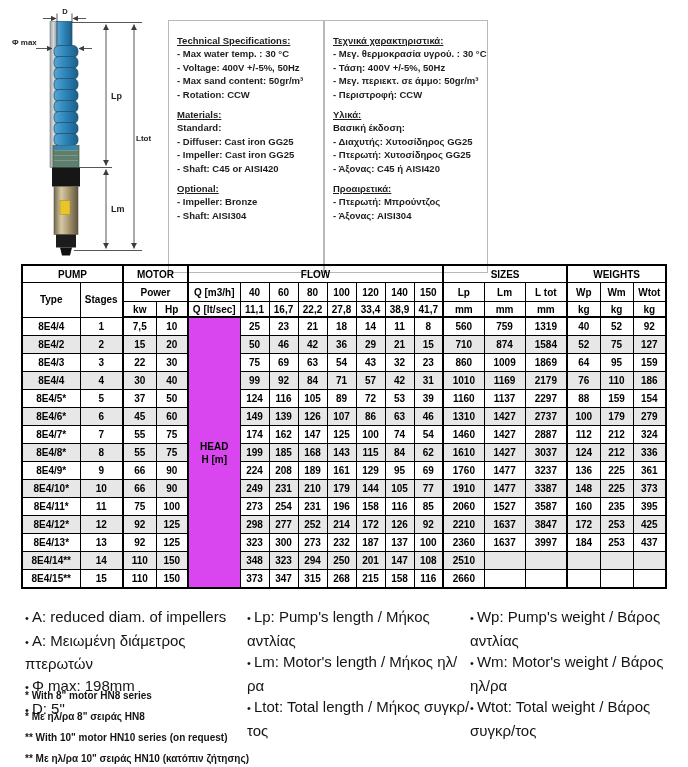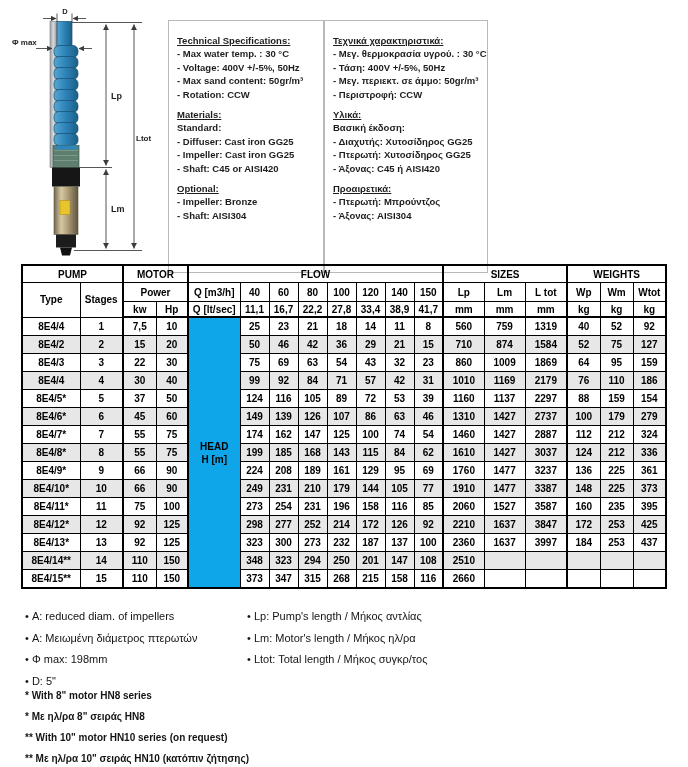--- a/index.html
+++ b/index.html
@@ -32,24 +32,24 @@
   }
   .pump-table th, .pump-table td {
     border:1px solid #000; padding:0; white-space:nowrap; overflow:hidden;
   }
   .pump-table thead tr:nth-child(1) th { height:16px; }
   .pump-table thead tr:nth-child(2) th { height:18px; }
   .pump-table thead tr:nth-child(3) th { height:14px; border-bottom:2px solid #000; }
   .pump-table tbody td { height:17px; }
   .pump-table .sep-l { border-left:2px solid #000; }
   .pump-table tbody tr.alt td { background:#e7e7e7; }
-  .pump-table td.head-cell { background:#0ea5e9; font-weight:bold; line-height:13px; vertical-align:middle; }
+  .pump-table td.head-cell { background:#d946ef; font-weight:bold; line-height:13px; vertical-align:middle; }
 
   
-  .legend { position:absolute; left:25px; top:606px; display:flex; font-size:11px; color:#141414; }
+  .legend { position:absolute; left:25px; top:606px; display:flex; font-size:15px; color:#141414; }
   .legend-col { line-height:21.5px; }
   .legend-col:nth-child(1){ width:222px; }
   .legend-col:nth-child(2){ width:223px; }
   .legend-col:nth-child(3){ width:200px; }
   .legend-item::before { content:"\2022\00a0"; font-size:11px; }
 
   
   .footnotes { position:absolute; left:25px; top:685px; font-size:10px; font-weight:bold; line-height:21px; color:#141414; }
 </style>
 </head>
@@ -537,20 +537,25 @@
         <div class="legend-item">A: reduced diam. of impellers</div>
         <div class="legend-item">A: Μειωμένη διάμετρος πτερωτών</div>
         <div class="legend-item">Φ max: 198mm</div>
         <div class="legend-item">D: 5"</div>
       </div>
       <div class="legend-col">
         <div class="legend-item">Lp: Pump's length / Μήκος αντλίας</div>
         <div class="legend-item">Lm: Motor's length / Μήκος ηλ/ρα</div>
         <div class="legend-item">Ltot: Total length / Μήκος συγκρ/τος</div>
       </div>
+      <div class="legend-col">
+        <div class="legend-item">Wp: Pump's weight / Βάρος αντλίας</div>
+        <div class="legend-item">Wm: Motor's weight / Βάρος ηλ/ρα</div>
+        <div class="legend-item">Wtot: Total weight / Βάρος συγκρ/τος</div>
+      </div>
     </div>
 
   <div class="footnotes">
       <div class="footnote">* With 8" motor HN8 series</div>
       <div class="footnote">* Με ηλ/ρα 8" σειράς HN8</div>
       <div class="footnote">** With 10" motor HN10 series (on request)</div>
       <div class="footnote">** Με ηλ/ρα 10" σειράς HN10 (κατόπιν ζήτησης)</div>
     </div>
 
 </div>

